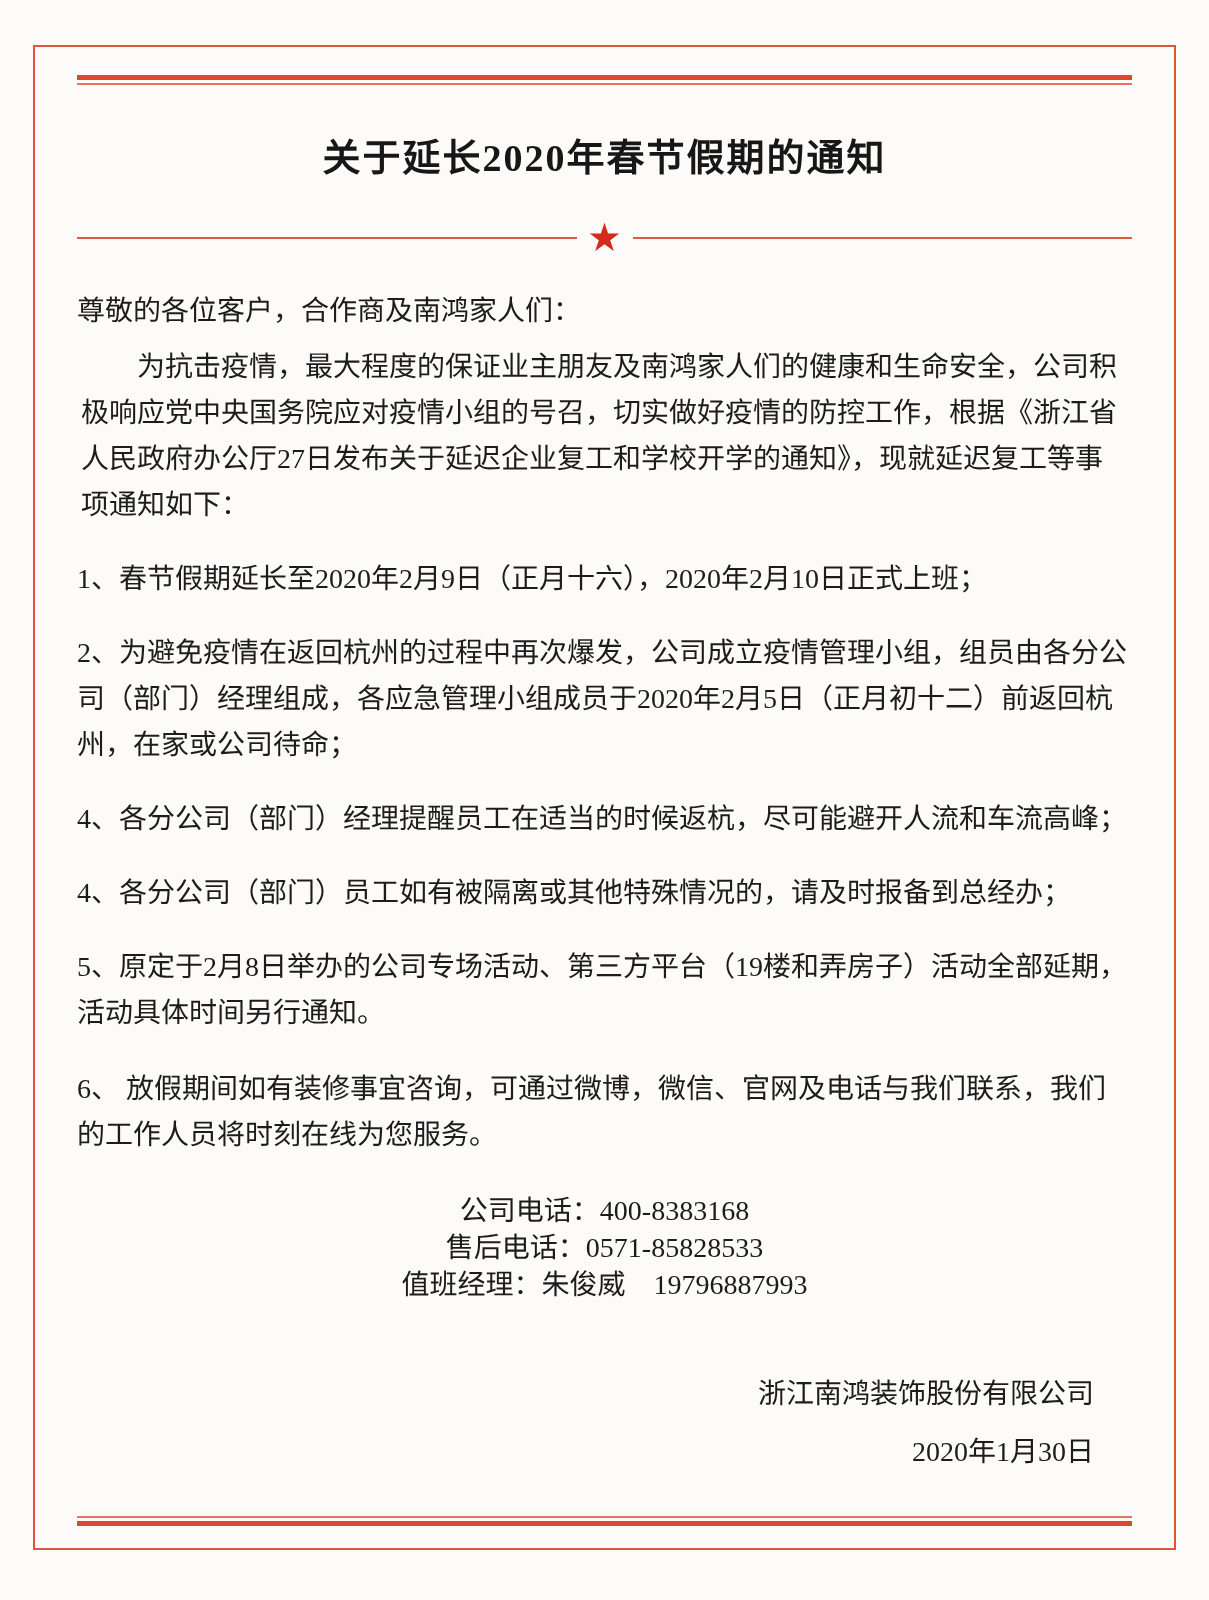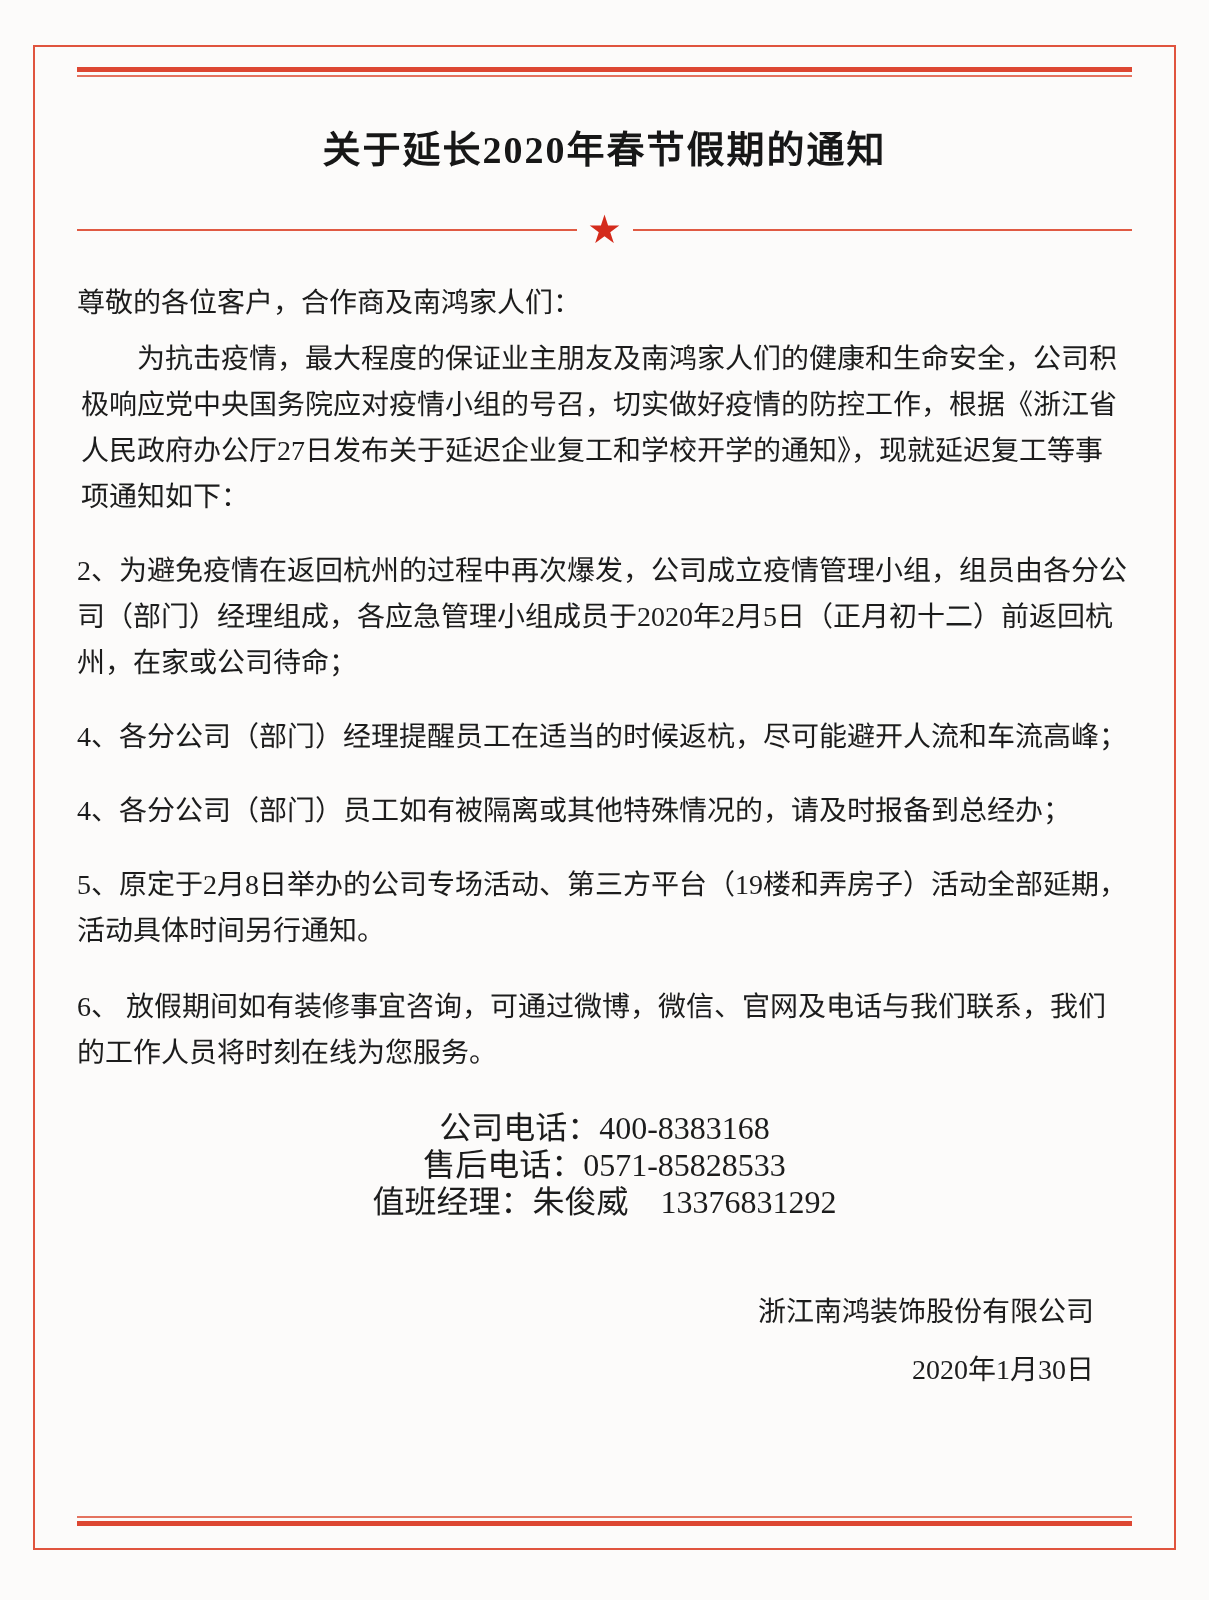--- a/index.html
+++ b/index.html
@@ -13,21 +13,21 @@
     overflow: hidden;
   }
   .frame {
     position: absolute;
     left: 33px;
     top: 45px;
     right: 33px;
     bottom: 50px;
     border: 2px solid #e0543e;
     box-sizing: border-box;
-    padding: 20px 42px 0 42px;
+    padding: 28px 42px 0 42px;
   }
   
   .rule-top .thick { height: 5px; background: #dd4732; }
   .rule-top .gap   { height: 3px; }
   .rule-top .thin  { height: 2px; background: #e4735f; }
   
   .rule-bottom {
     position: absolute;
     left: 42px;
     right: 42px;
@@ -61,21 +61,21 @@
 
   .body-text { font-size: 28px; line-height: 46px; }
   .salutation { margin: 34px 0 10px 0; }
   .intro { margin: 4px; text-indent: 2em; }
   .item { margin: 28px 0 0 0; }
   .item-last { margin: 30px 0 0 0; }
 
   .contacts {
     margin-top: 34px;
     text-align: center;
-    font-size: 32px;
+    font-size: 28px;
     line-height: 37px;
   }
   .contacts p { margin: 0; }
 
   .closing { margin: 34px 0 0 0; }
 
   .signature {
     margin-top: 70px;
     text-align: right;
     font-size: 28px;
@@ -101,30 +101,31 @@
     <div class="star-rule">
       <div class="line"></div>
       <div class="star">★</div>
       <div class="line"></div>
     </div>
 
     <div class="body-text">
       <p class="salutation">尊敬的各位客户，合作商及南鸿家人们：</p>
       <p class="intro">为抗击疫情，最大程度的保证业主朋友及南鸿家人们的健康和生命安全，公司积极响应党中央国务院应对疫情小组的号召，切实做好疫情的防控工作，根据《浙江省人民政府办公厅27日发布关于延迟企业复工和学校开学的通知》，现就延迟复工等事项通知如下：</p>
 
+      <p class="item">1、春节假期延长至2020年2月9日（正月十六），2020年2月10日正式上班；</p>
       <p class="item">2、为避免疫情在返回杭州的过程中再次爆发，公司成立疫情管理小组，组员由各分公司（部门）经理组成，各应急管理小组成员于2020年2月5日（正月初十二）前返回杭州，在家或公司待命；</p>
       <p class="item">4、各分公司（部门）经理提醒员工在适当的时候返杭，尽可能避开人流和车流高峰；</p>
       <p class="item">4、各分公司（部门）员工如有被隔离或其他特殊情况的，请及时报备到总经办；</p>
       <p class="item">5、原定于2月8日举办的公司专场活动、第三方平台（19楼和弄房子）活动全部延期，活动具体时间另行通知。</p>
       <p class="item-last">6、 放假期间如有装修事宜咨询，可通过微博，微信、官网及电话与我们联系，我们的工作人员将时刻在线为您服务。</p>
 
       <div class="contacts">
         <p>公司电话：400-8383168</p>
         <p>售后电话：0571-85828533</p>
-        <p>值班经理：朱俊威　13376831292</p>
+        <p>值班经理：朱俊威　19796887993</p>
       </div>
 
 
       <div class="signature">
         <p>浙江南鸿装饰股份有限公司</p>
         <p>2020年1月30日</p>
       </div>
     </div>
 
     <div class="rule-bottom">

